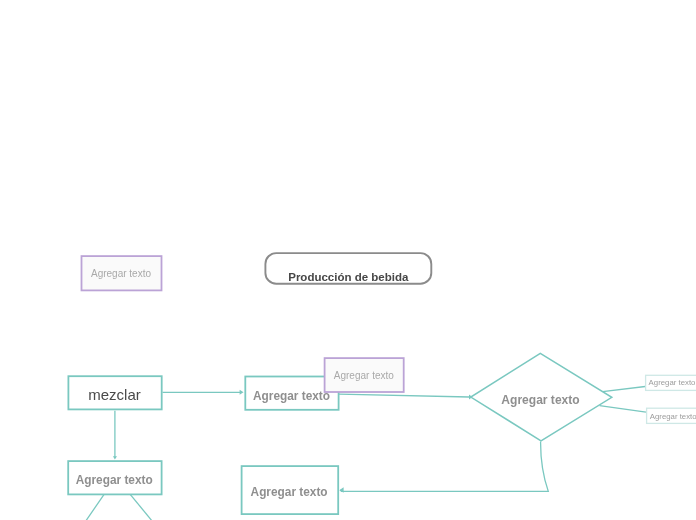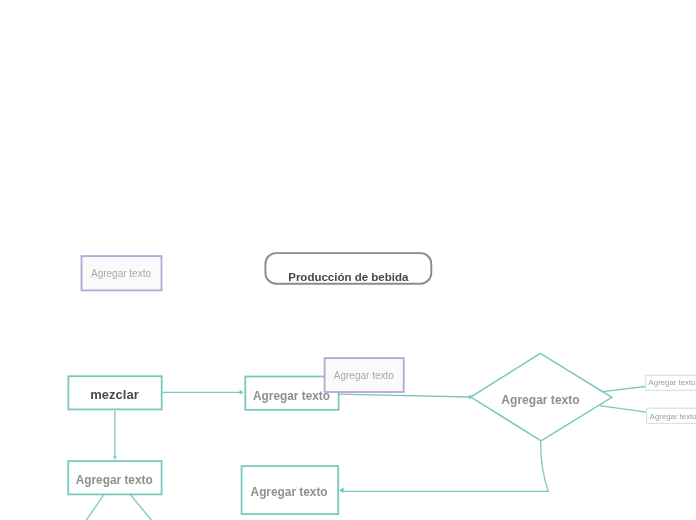--- a/index.html
+++ b/index.html
@@ -19,21 +19,21 @@
   .o6{transform:translate3d(0,2.7px,0);}
   .o7{transform:translate3d(0,3.55px,0);}
   .o8{transform:translate3d(0,0.00px,0);}
   .o9{transform:translate3d(0,0.75px,0);}
 
   
   .t-note   {color:#a9a9a9;font-size:10.0px;font-weight:400;}
   .t-step   {color:#8f8f8f;font-size:11.85px;font-weight:700;}
   .t-branch {color:#9c9c9c;font-size:7.8px;font-weight:400;}
   .t-title  {color:#474747;font-size:11.5px;font-weight:700;}
-  .t-main   {color:#4a4a4a;font-size:13px;font-weight:700;}
+  .t-main   {color:#4a4a4a;font-size:15px;font-weight:400;}
   .t-dec    {color:#8f8f8f;font-size:12.05px;font-weight:700;}
 </style>
 </head>
 <body>
 
 <div id="canvas">
 
   <svg class="layer" viewBox="0 0 696 520" xmlns="http://www.w3.org/2000/svg" shape-rendering="geometricPrecision">
 
     <g fill="none" stroke="#7ac8c0" stroke-width="1.3">

